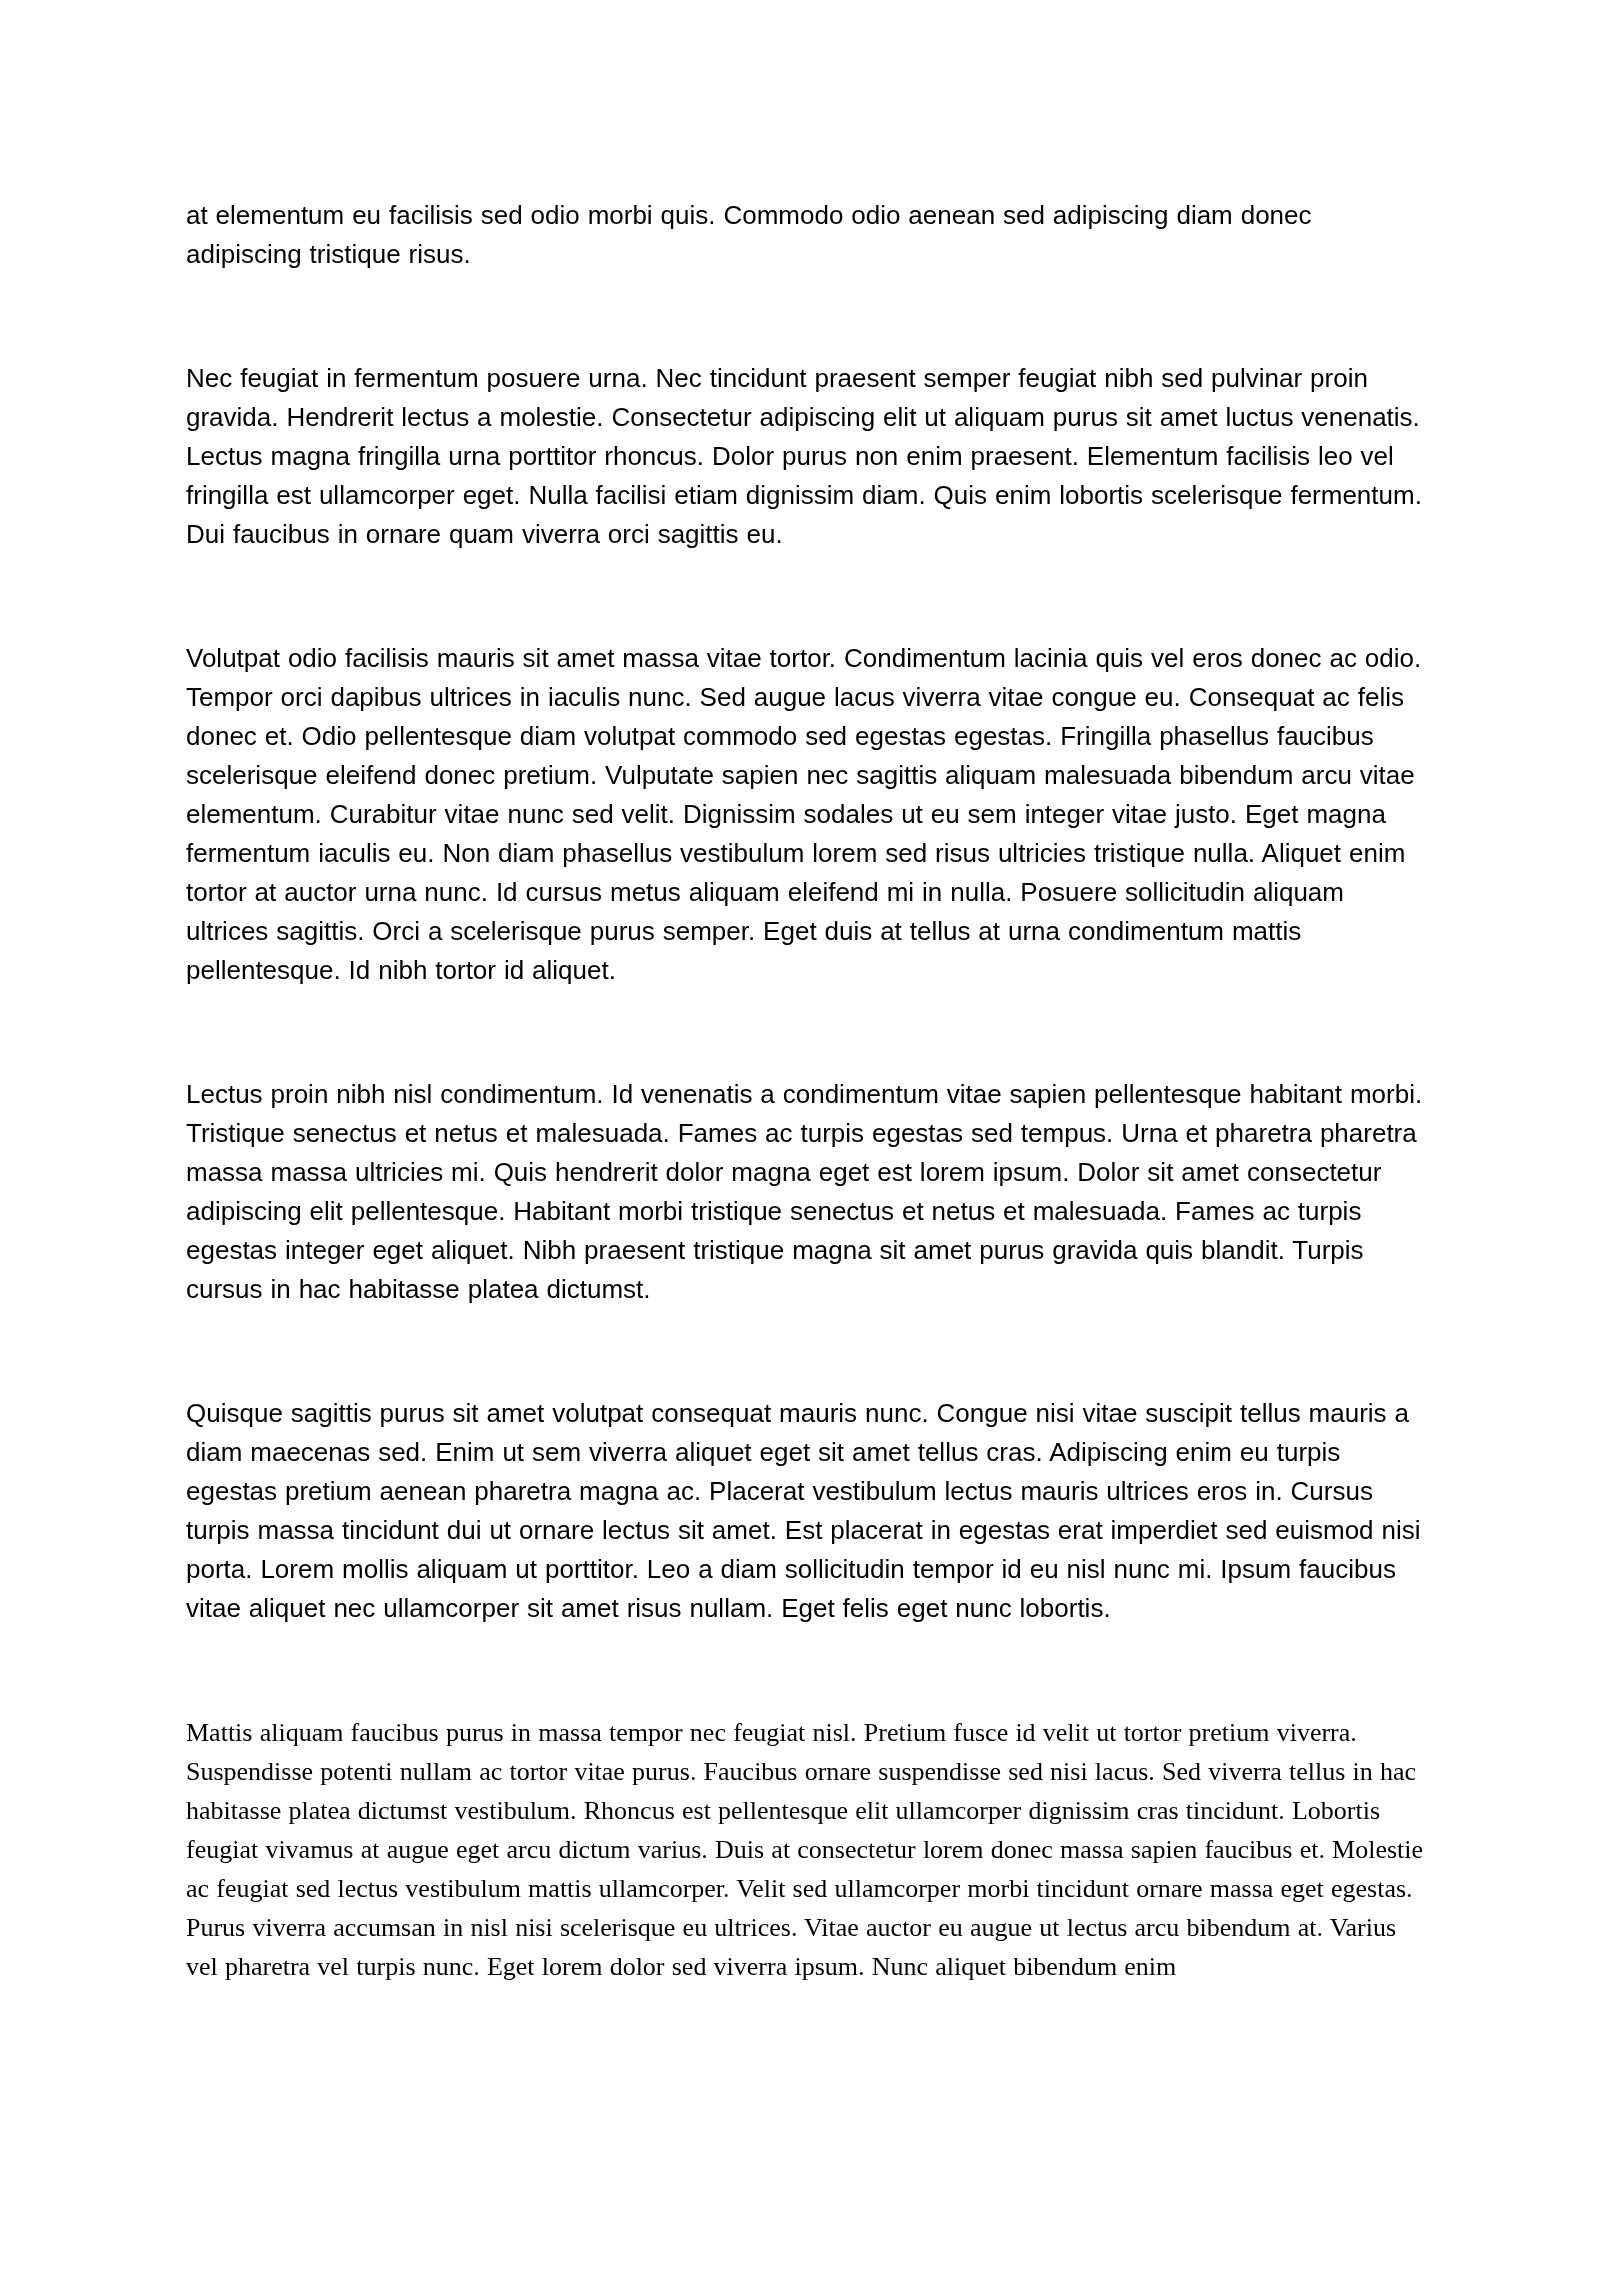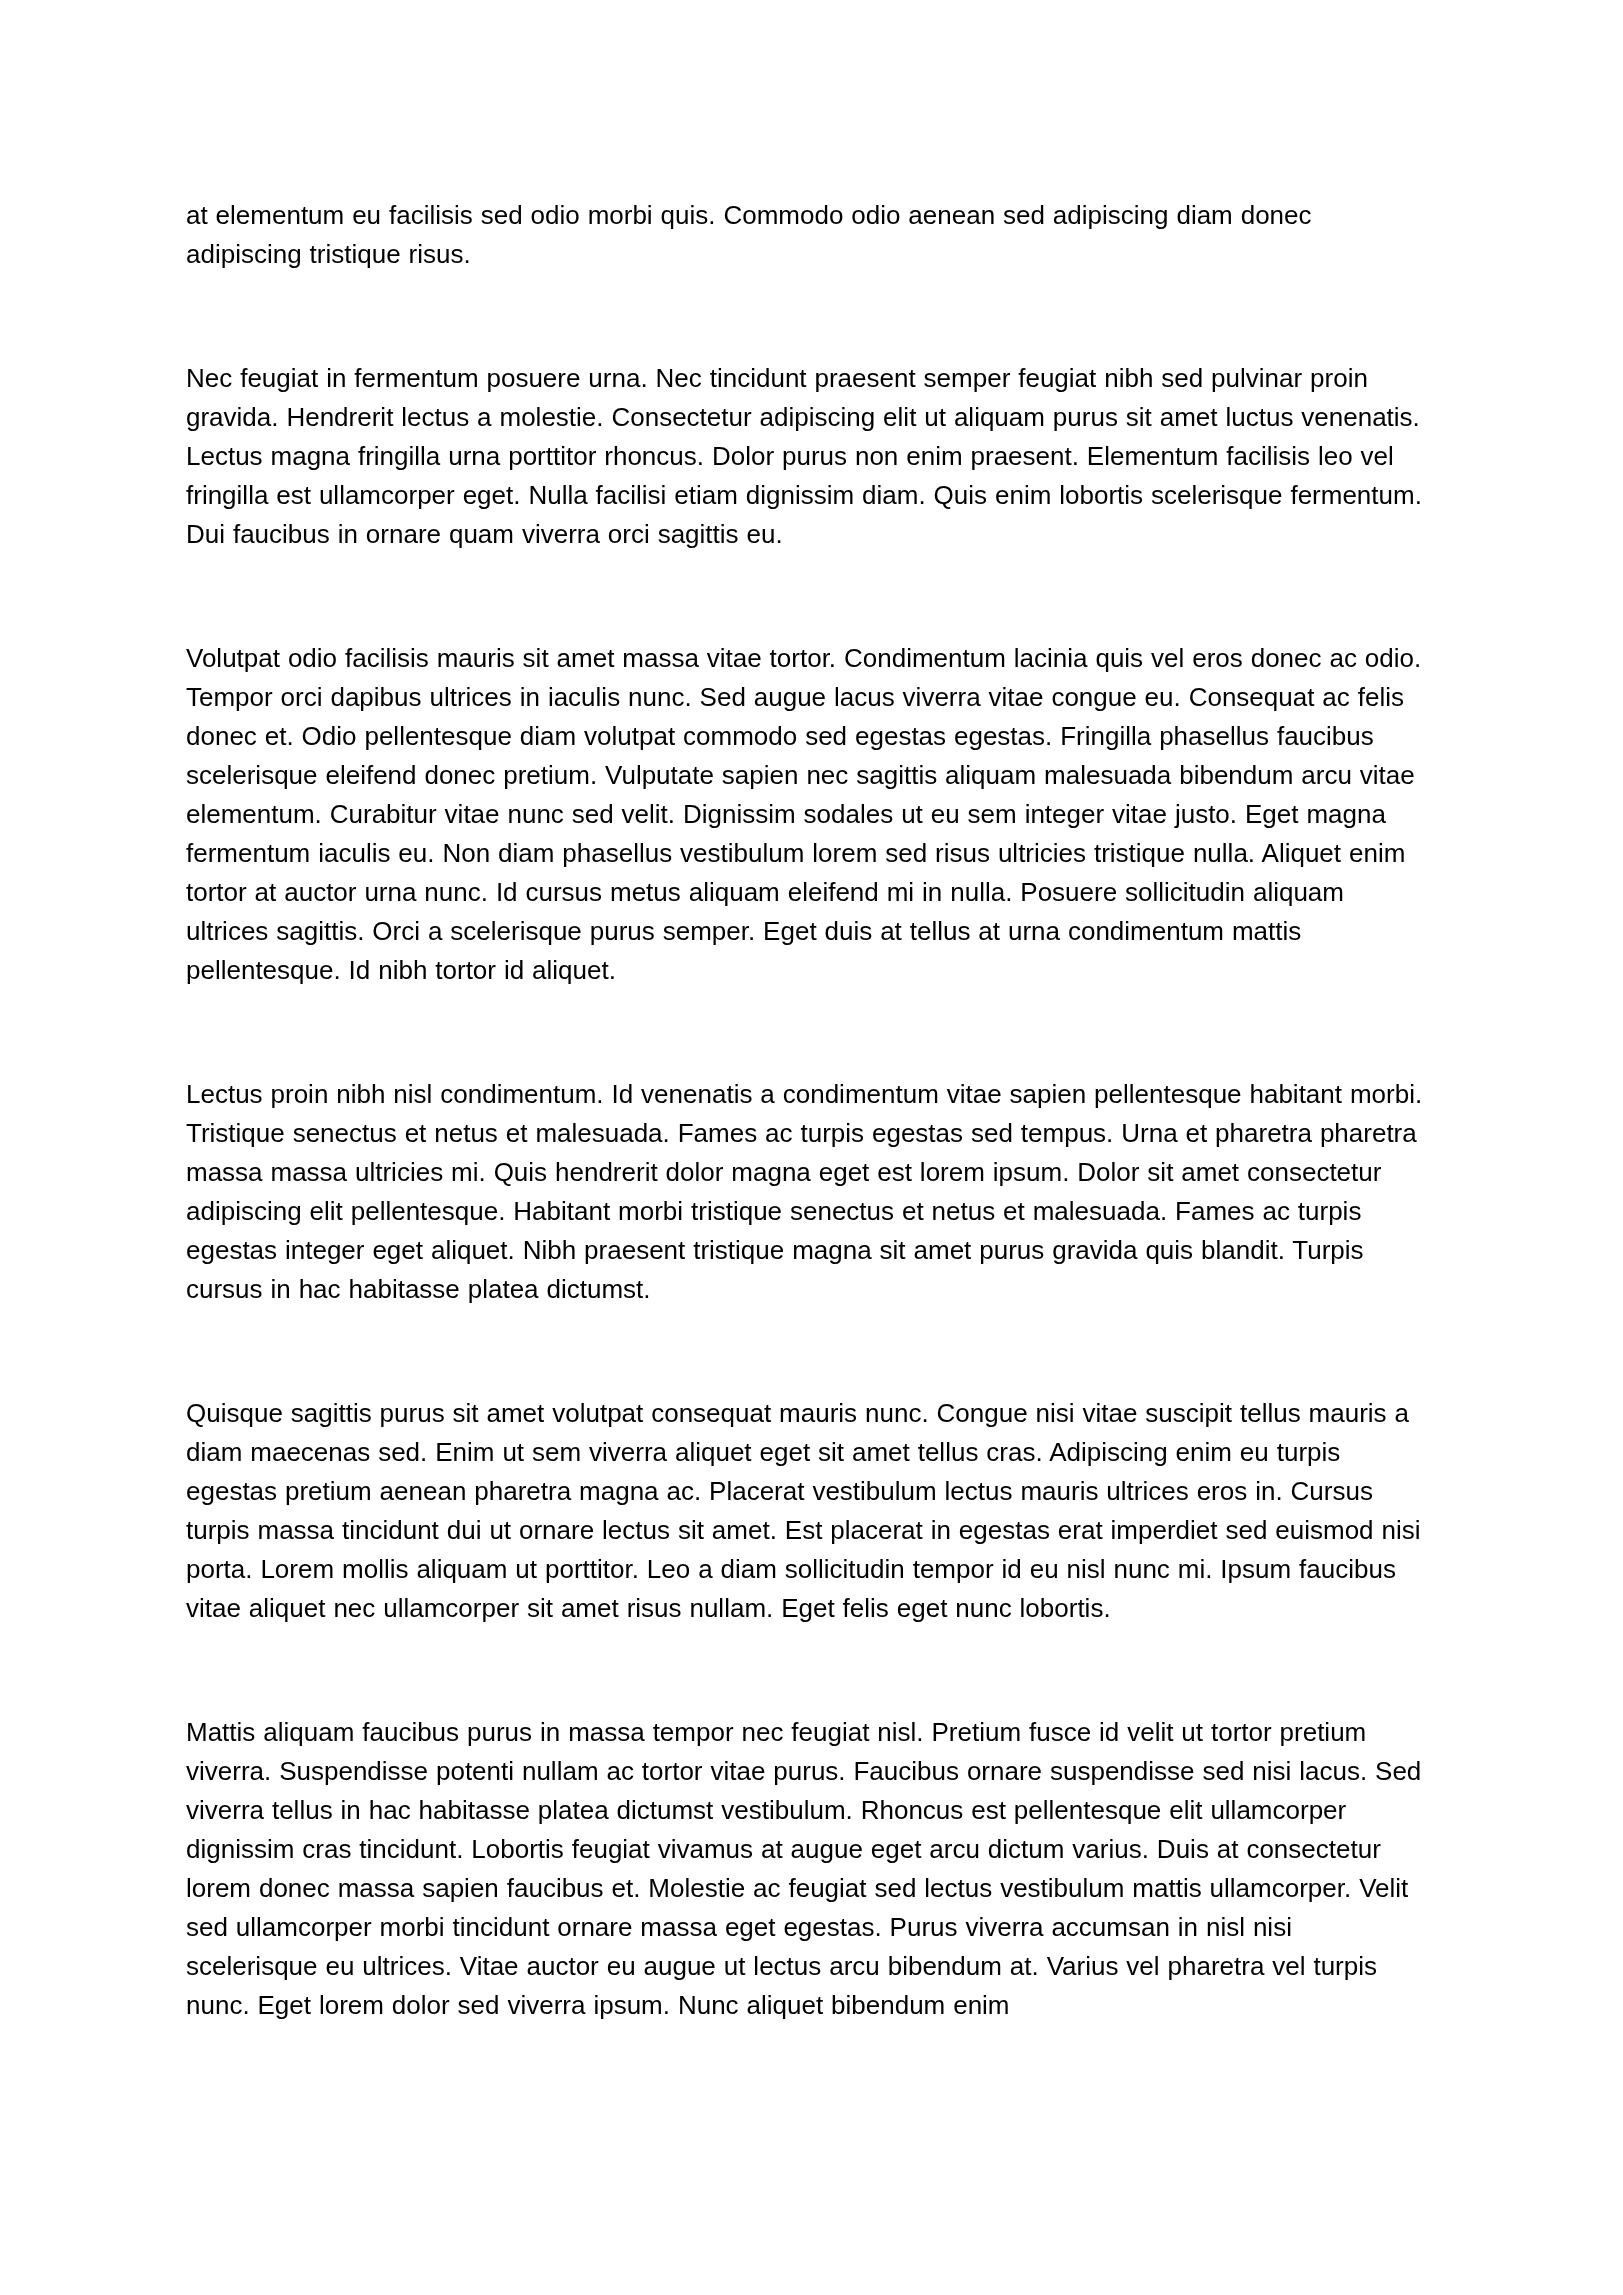--- a/index.html
+++ b/index.html
@@ -32,20 +32,21 @@
     margin: 0 0 85px 0;
     padding: 0;
     font-size: 26px;
     line-height: 39px;
     color: #000000;
     text-align: left;
     word-spacing: 0.7px;
   }
   .text-block p:last-child {
     margin-bottom: 0;
+    font-family: Liberation Serif, serif;
   }
 </style>
 </head>
 <body>
 
 <div class="page">
   <div class="text-block">
     <p>at elementum eu facilisis sed odio morbi quis. Commodo odio aenean sed adipiscing diam donec adipiscing tristique risus.</p>
     <p>Nec feugiat in fermentum posuere urna. Nec tincidunt praesent semper feugiat nibh sed pulvinar proin gravida. Hendrerit lectus a molestie. Consectetur adipiscing elit ut aliquam purus sit amet luctus venenatis. Lectus magna fringilla urna porttitor rhoncus. Dolor purus non enim praesent. Elementum facilisis leo vel fringilla est ullamcorper eget. Nulla facilisi etiam dignissim diam. Quis enim lobortis scelerisque fermentum. Dui faucibus in ornare quam viverra orci sagittis eu.</p>
     <p>Volutpat odio facilisis mauris sit amet massa vitae tortor. Condimentum lacinia quis vel eros donec ac odio. Tempor orci dapibus ultrices in iaculis nunc. Sed augue lacus viverra vitae congue eu. Consequat ac felis donec et. Odio pellentesque diam volutpat commodo sed egestas egestas. Fringilla phasellus faucibus scelerisque eleifend donec pretium. Vulputate sapien nec sagittis aliquam malesuada bibendum arcu vitae elementum. Curabitur vitae nunc sed velit. Dignissim sodales ut eu sem integer vitae justo. Eget magna fermentum iaculis eu. Non diam phasellus vestibulum lorem sed risus ultricies tristique nulla. Aliquet enim tortor at auctor urna nunc. Id cursus metus aliquam eleifend mi in nulla. Posuere sollicitudin aliquam ultrices sagittis. Orci a scelerisque purus semper. Eget duis at tellus at urna condimentum mattis pellentesque. Id nibh tortor id aliquet.</p>

